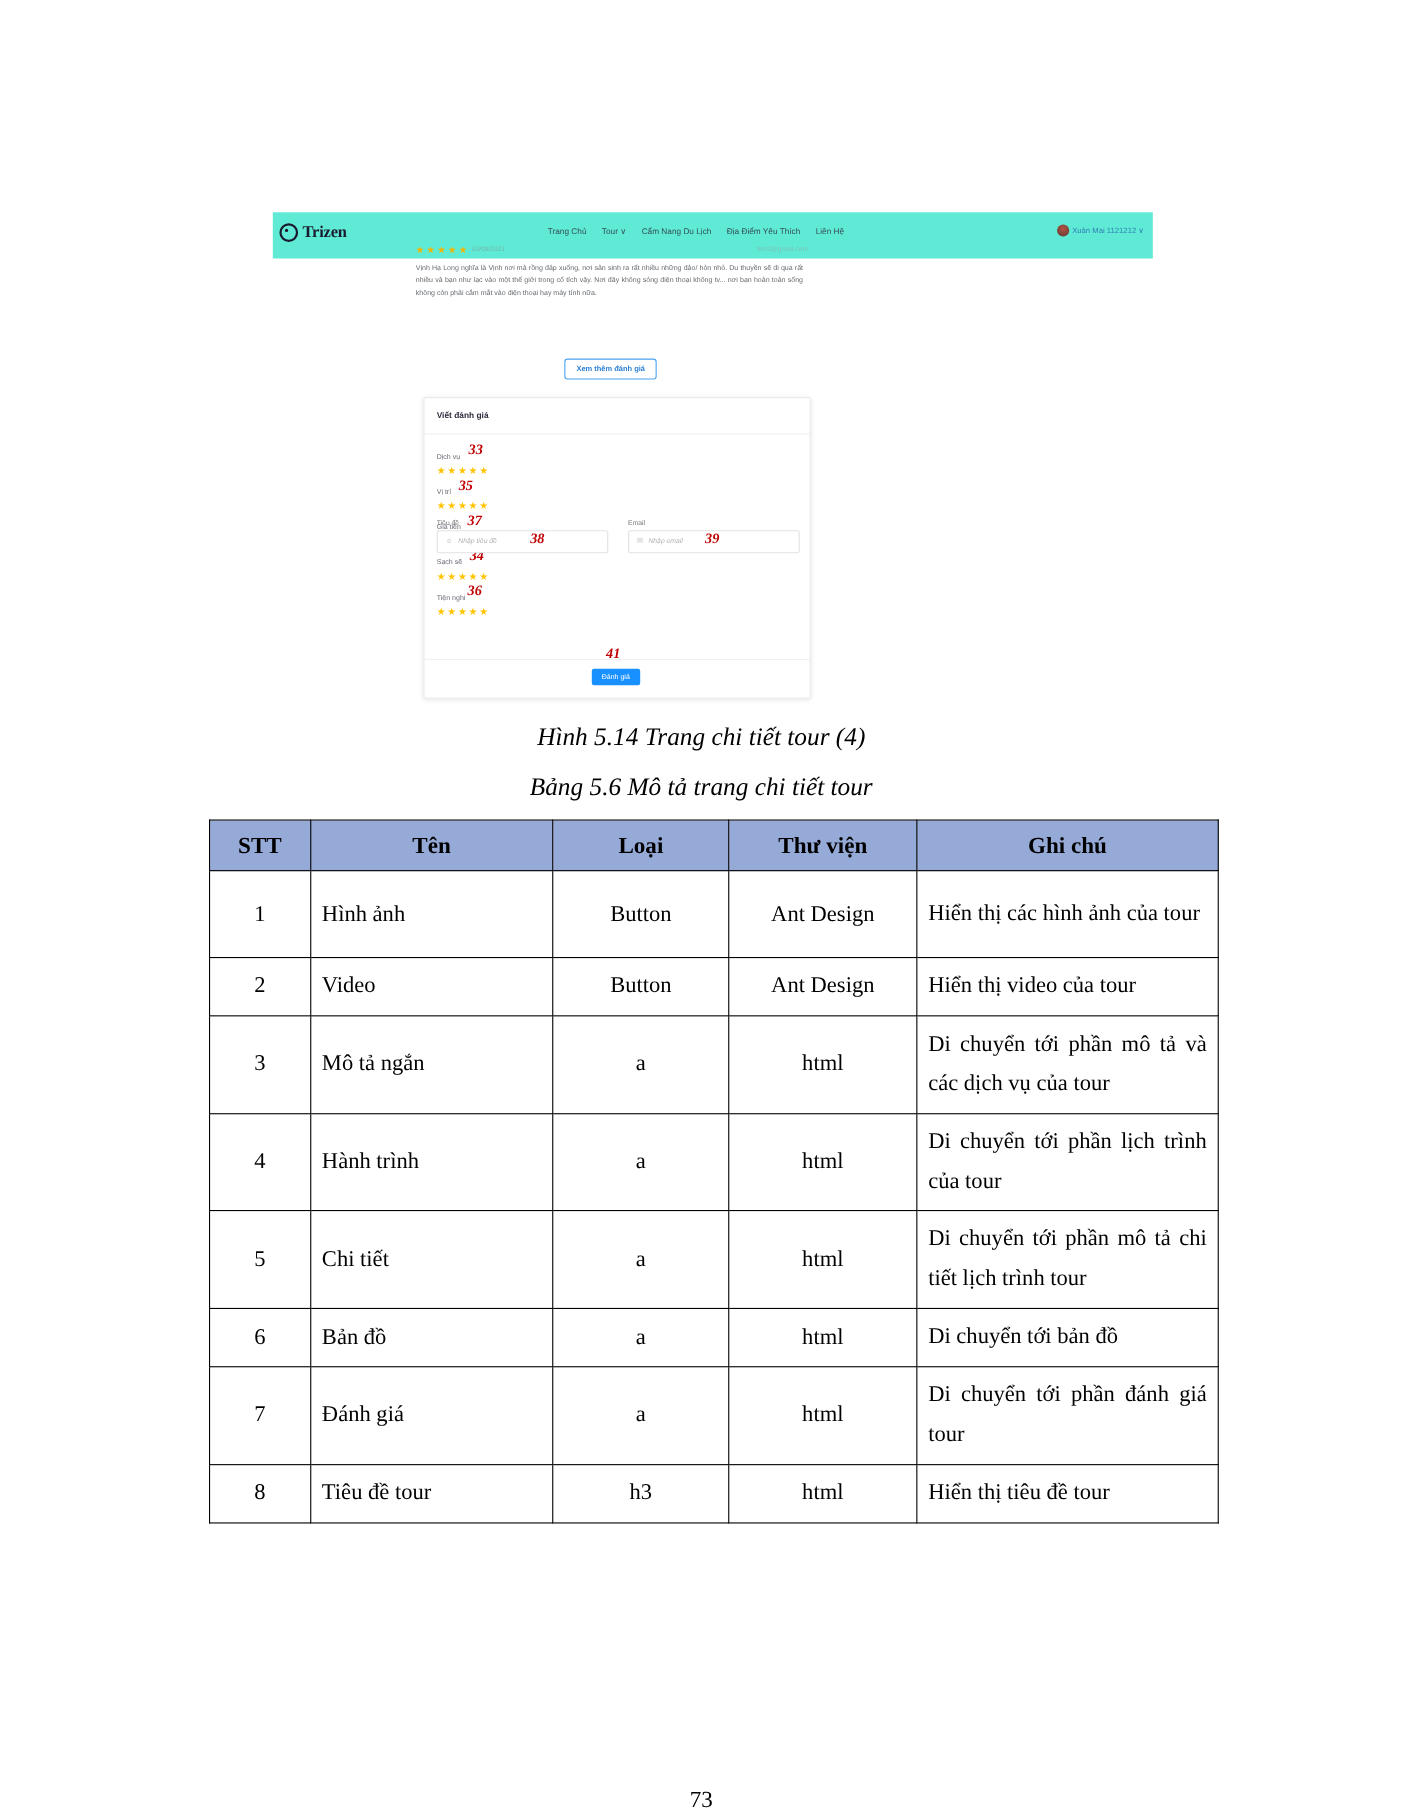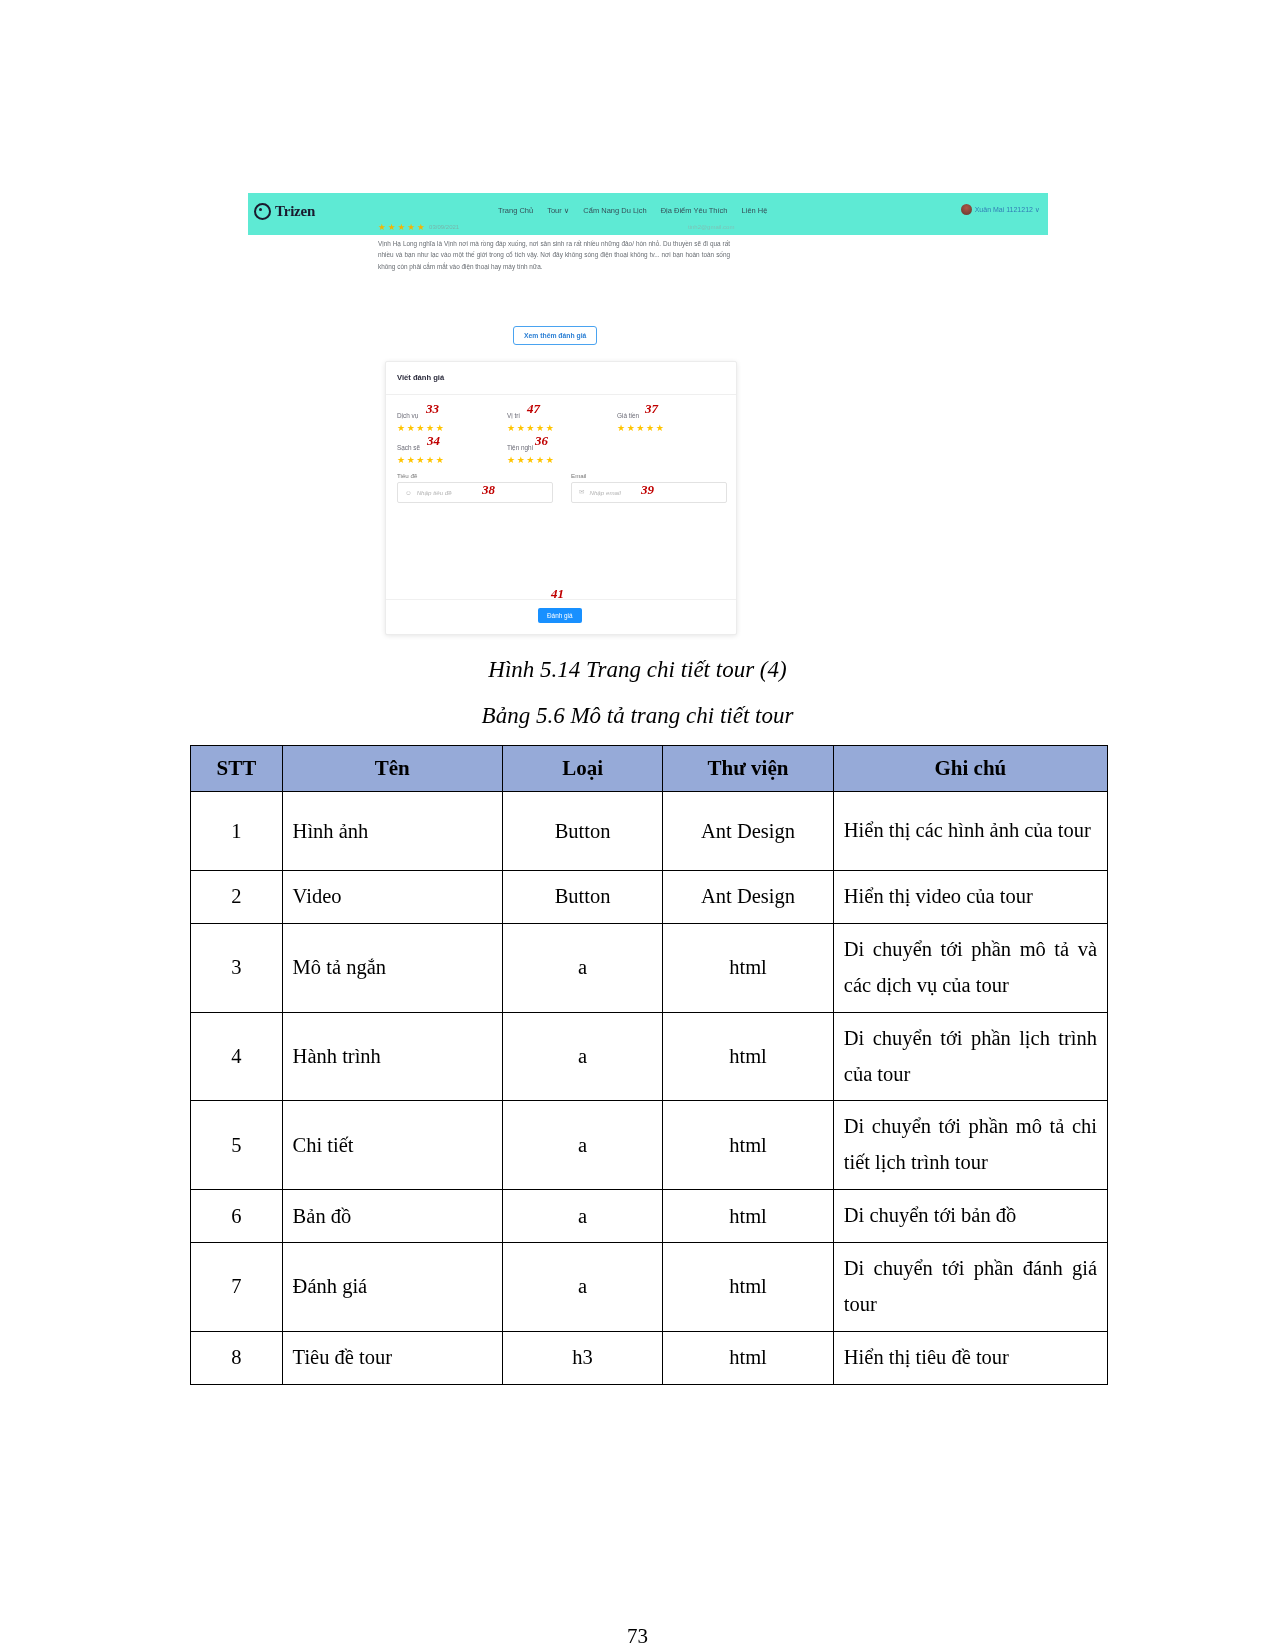--- a/index.html
+++ b/index.html
@@ -187,21 +187,21 @@
     background: #efefef;
   }
 
   
   .ratings {
     position: absolute;
     left: 11px;
     top: 42px;
     width: 330px;
   }
-  .rrow { display: flex; }
+  .rrow { display: flex; flex-direction: column; }
   .rcell { width: 110px; position: relative; height: 32px; }
   .rlabel {
     font-family: "Liberation Sans", sans-serif;
     font-size: 6.4px;
     color: #6b6b76;
   }
   .stars {
     margin-top: 2px;
     color: #ffc400;
     font-size: 9px;
@@ -398,21 +398,21 @@
 
       <div class="ratings">
         <div class="rrow">
           <div class="rcell">
             <span class="rlabel">Dịch vụ</span>
             <span class="num n33">33</span>
             <div class="stars">★★★★★</div>
           </div>
           <div class="rcell">
             <span class="rlabel">Vị trí</span>
-            <span class="num n35">47</span>
+            <span class="num n35">35</span>
             <div class="stars">★★★★★</div>
           </div>
           <div class="rcell">
             <span class="rlabel">Giá tiền</span>
             <span class="num n37">37</span>
             <div class="stars">★★★★★</div>
           </div>
         </div>
         <div class="rrow">
           <div class="rcell">

